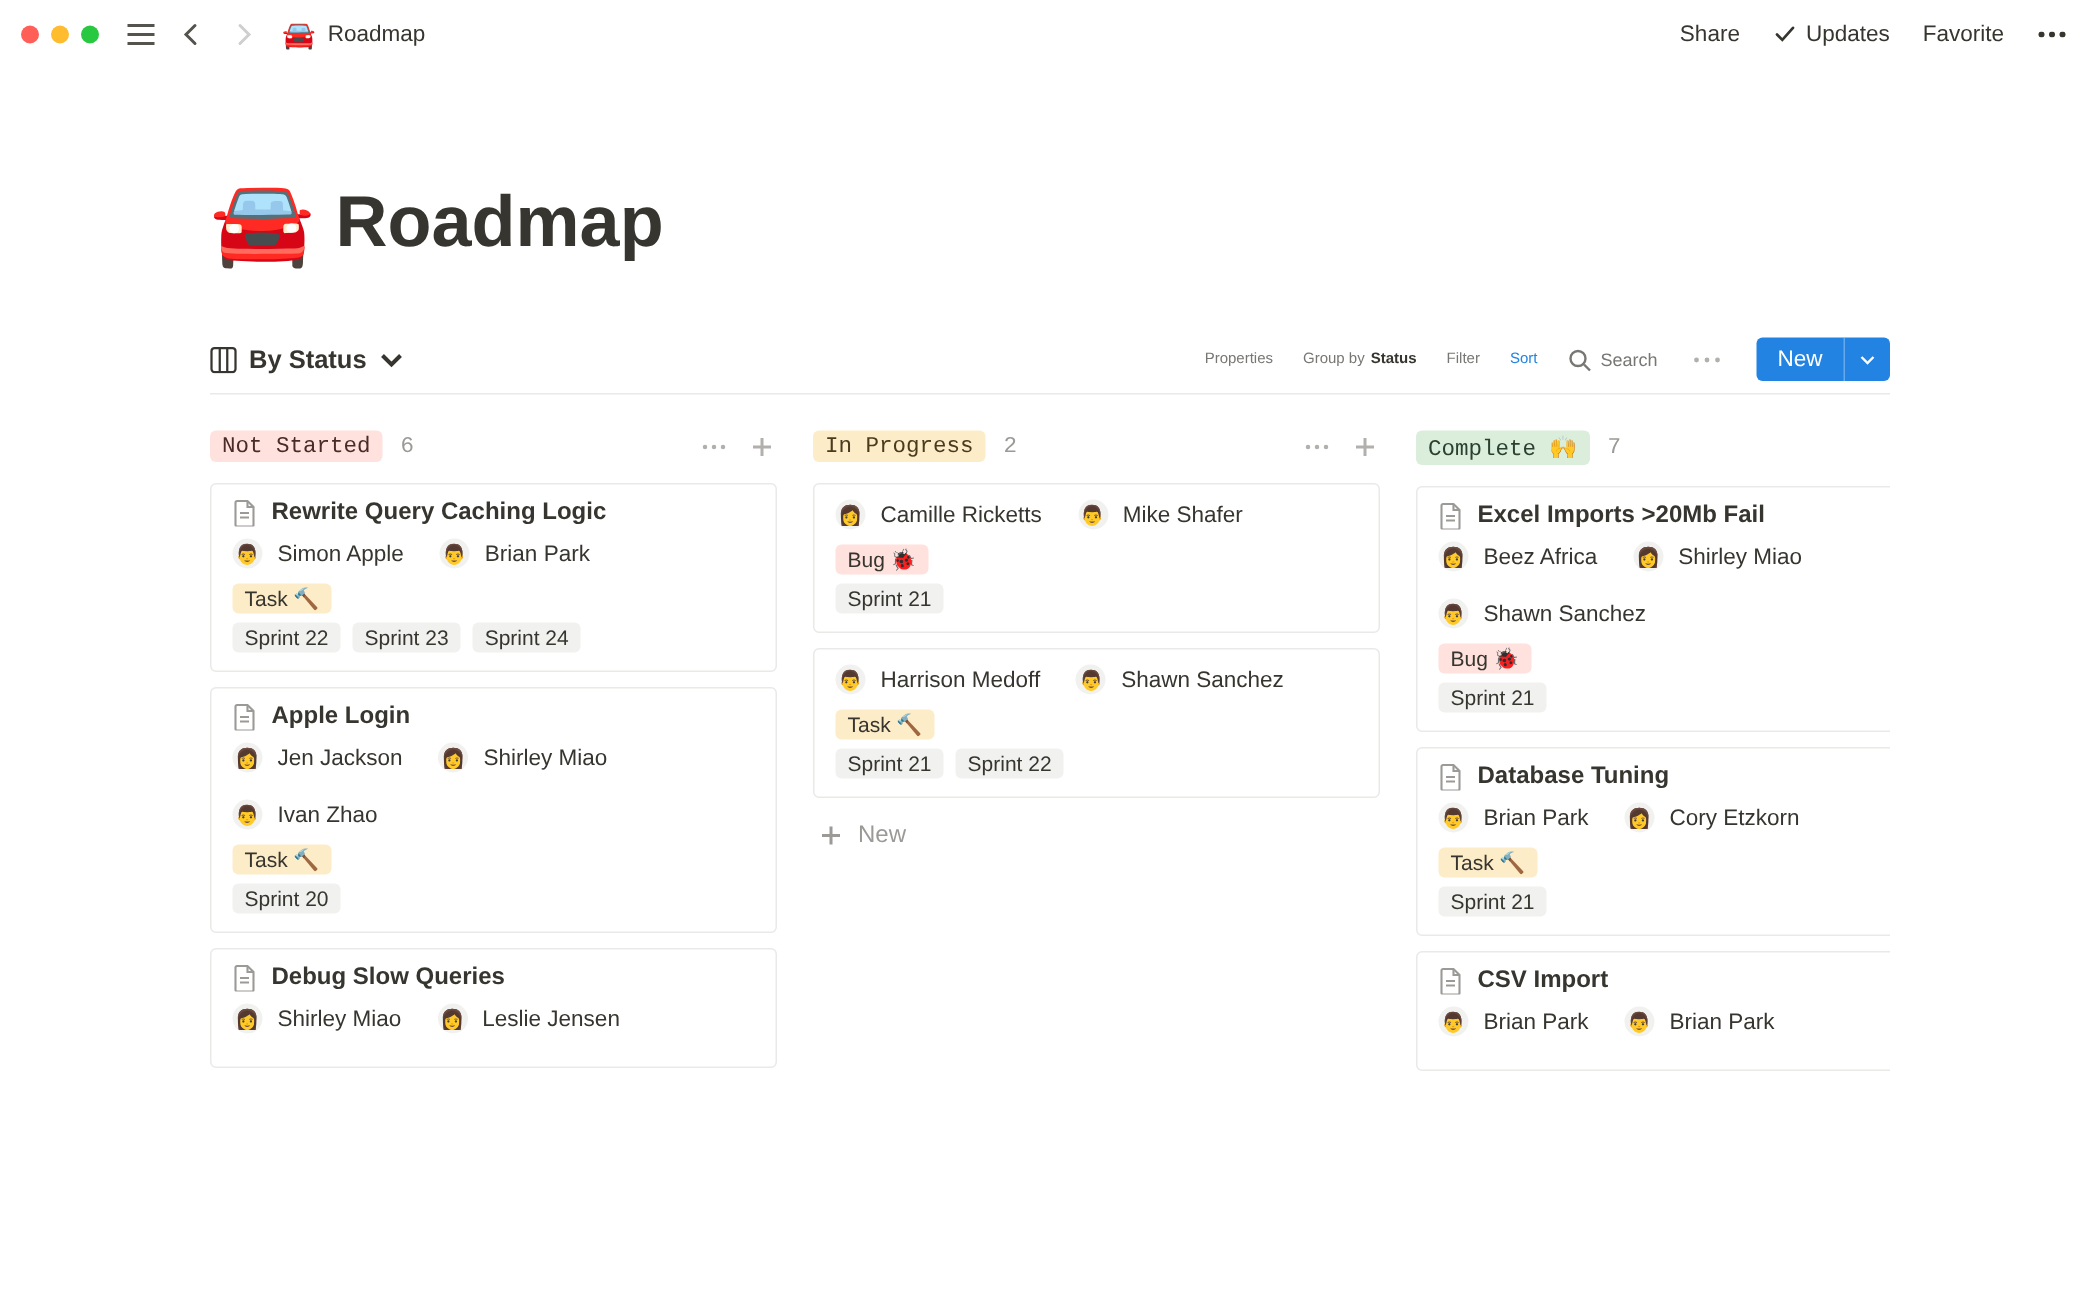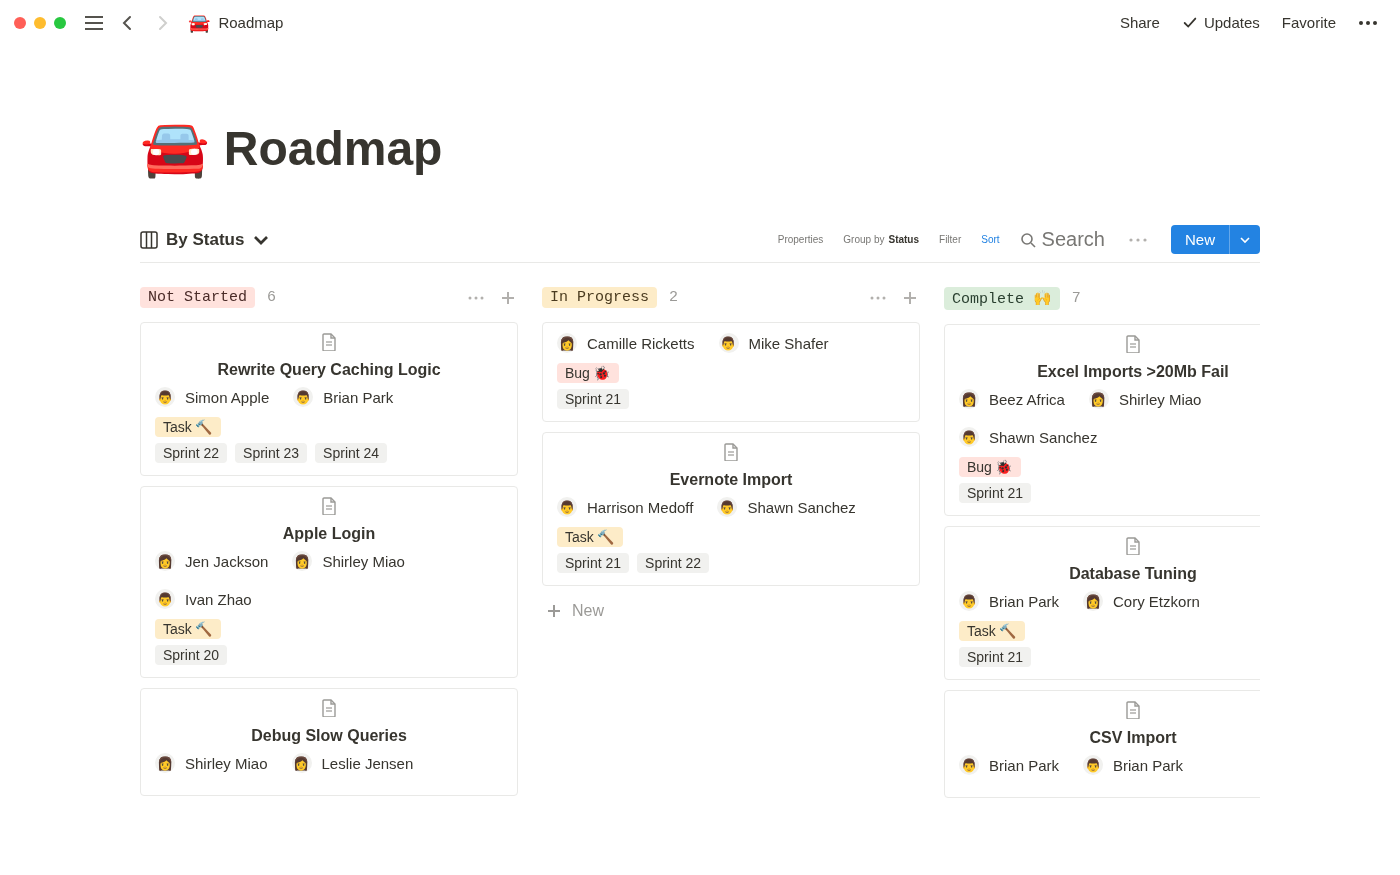--- a/index.html
+++ b/index.html
@@ -62,21 +62,21 @@
   cursor: pointer;
 }
 .view-name svg { width: 18px; height: 18px; }
 .viewbar .spacer { flex: 1; }
 .tab-btn {
   font-size: 10px; color: #787774; cursor: pointer;
   display: flex; align-items: center; gap: 4px;
 }
 .tab-btn.dark strong { color: #37352f; font-weight: 600; }
 .tab-btn.sort { color: #2383e2; }
-.search-btn { display: flex; align-items: center; gap: 6px; color: #787774; font-size: 20px; cursor: pointer; }
+.search-btn { display: flex; align-items: center; gap: 6px; color: #787774; font-size: 12px; cursor: pointer; }
 .dots-btn { color: #b2b0ad; cursor: pointer; padding: 2px 4px; }
 .new-btn {
   background: #2383e2; color: #fff; border-radius: 4px;
   display: flex; align-items: stretch; overflow: hidden;
   font-size: 15px; font-weight: 500;
 }
 .new-btn .label { padding: 6px 14px; cursor: pointer; }
 .new-btn .chev { padding: 6px 10px; border-left: 1px solid rgba(255,255,255,0.3); cursor: pointer; display: flex; align-items: center; }
 
 
@@ -101,21 +101,21 @@
 .col-count { color: #9b9a97; font-size: 15px; }
 .col-header .spacer { flex: 1; }
 .col-header .col-act { color: #b2b0ad; font-size: 18px; cursor: pointer; padding: 2px; }
 
 
 .card {
   border: 1px solid #e9e9e7; border-radius: 4px;
   padding: 10px 14px 12px 14px; margin-bottom: 10px;
   background: #fff; cursor: pointer;
 }
-.card-title-row { display: flex; align-items: center; gap: 10px; margin-bottom: 8px; flex-direction: column; }
+.card-title-row { display: flex; align-items: center; gap: 10px; margin-bottom: 8px; }
 .card-title { font-size: 16px; font-weight: 600; color: #37352f; }
 .page-svg { width: 16px; height: 18px; color: #9b9a97; flex-shrink: 0; }
 .people { display: flex; flex-wrap: wrap; gap: 18px 24px; margin-bottom: 10px; }
 .person { display: flex; align-items: center; gap: 10px; font-size: 15px; color: #37352f; }
 .avatar {
   width: 20px; height: 20px; border-radius: 50%;
   background: #f1f1ef; display: inline-flex; align-items: center;
   justify-content: center; font-size: 13px; flex-shrink: 0;
 }
 .tags { display: flex; flex-wrap: wrap; gap: 8px; }
@@ -369,29 +369,20 @@
           </div>
           <div class="tags">
             <span class="tag bug">Bug 🐞</span>
           </div>
           <div class="tag-row-gap"></div>
           <div class="tags">
             <span class="tag">Sprint 21</span>
           </div>
         </div>
         <div class="card">
-          <div class="card-title-row">
-            <svg class="page-svg" viewBox="0 0 16 18">
-              <path d="M3 1 h7 l4 4 v12 a1 1 0 0 1 -1 1 h-10 a1 1 0 0 1 -1 -1 v-15 a1 1 0 0 1 1 -1 z" fill="none" stroke="#9b9a97" stroke-width="1.4"></path>
-              <path d="M10 1 v4 h4" fill="none" stroke="#9b9a97" stroke-width="1.4"></path>
-              <line x1="5" y1="9" x2="11" y2="9" stroke="#9b9a97" stroke-width="1.2"></line>
-              <line x1="5" y1="12" x2="11" y2="12" stroke="#9b9a97" stroke-width="1.2"></line>
-            </svg>
-            <span class="card-title">Evernote Import</span>
-          </div>
           <div class="people">
             <div class="person">
               <span class="avatar">👨</span>
               <span>Harrison Medoff</span>
             </div>
             <div class="person">
               <span class="avatar">👨</span>
               <span>Shawn Sanchez</span>
             </div>
           </div>

